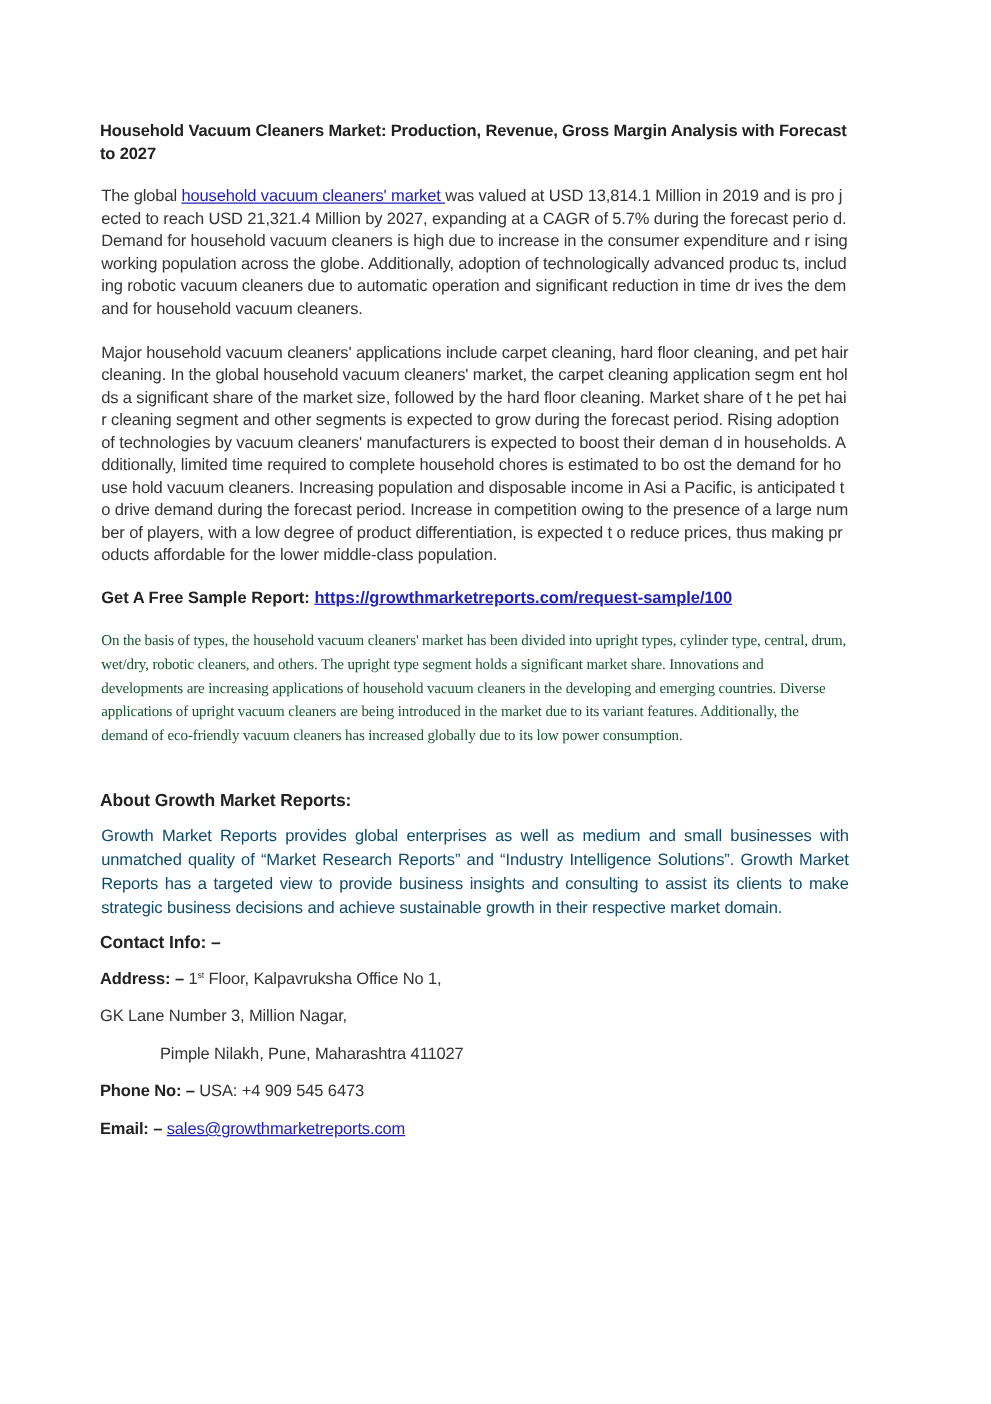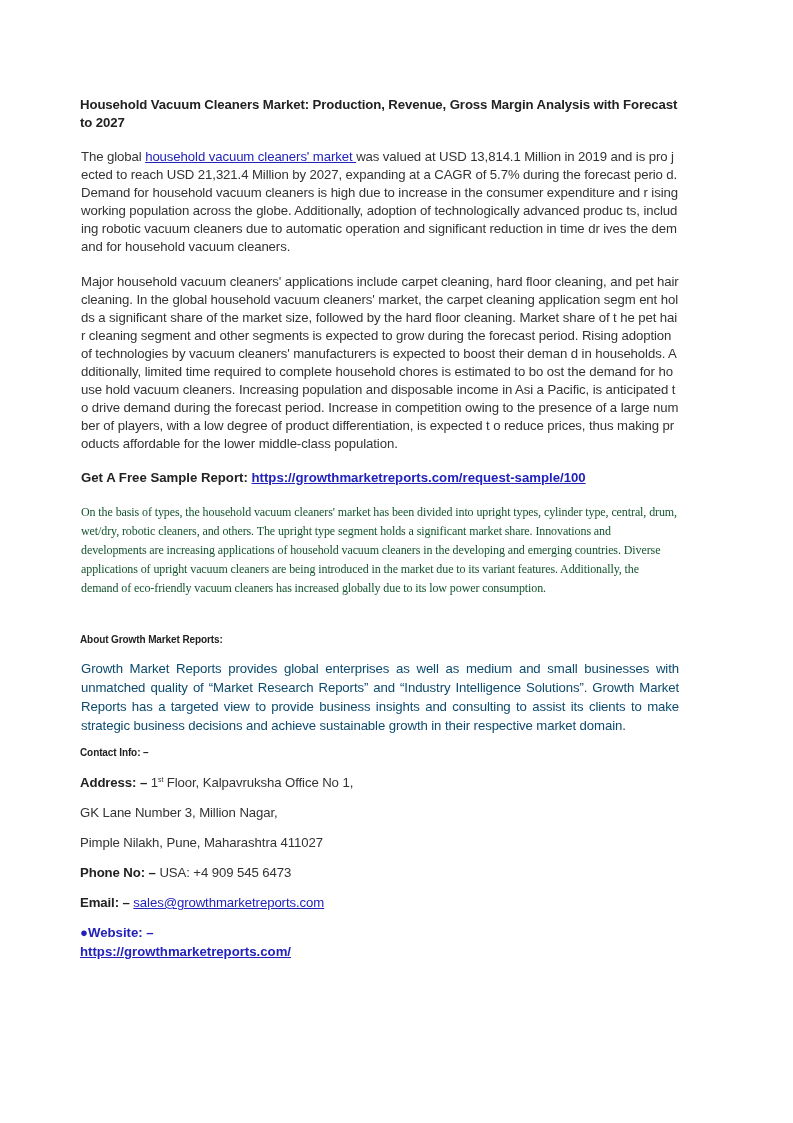--- a/index.html
+++ b/index.html
@@ -67,21 +67,21 @@
     .sample-line {
       font-size: 13.2px;
       line-height: 18px;
       margin-top: 16px;
     }
     .sample-line a {
       font-weight: bold;
     }
     .heading {
       font-weight: bold;
-      font-size: 10px;
+      font-size: 14px;
       line-height: 18px;
       color: #222222;
       letter-spacing: -0.1px;
     }
     .contact-line {
       font-size: 13.2px;
       line-height: 18px;
       color: #333333;
       letter-spacing: -0.1px;
     }
@@ -128,29 +128,25 @@
   <p class="justify" style="margin-top:10px;">Growth Market Reports provides global enterprises as well as medium and small businesses with unmatched quality of “Market Research Reports” and “Industry Intelligence Solutions”. Growth Market Reports has a targeted view to provide business insights and consulting to assist its clients to make strategic business decisions and achieve sustainable growth in their respective market domain.</p>
 
   <div class="heading" style="margin-top:9px;">Contact Info: –</div>
 
   <div class="contact-line" style="margin-top:12px;">
     <span class="bold">Address: –</span><span> 1</span><sup>st</sup><span> Floor, Kalpavruksha Office No 1,</span>
   </div>
 
   <div class="contact-line" style="margin-top:12px;">GK Lane Number 3, Million Nagar,</div>
 
-  <div class="contact-line" style="margin-top:12px;">Pimple Nilakh, Pune, Maharashtra 411027</div>
+  <div class="contact-line" style="margin-top:12px;margin-left:48px;">Pimple Nilakh, Pune, Maharashtra 411027</div>
 
   <div class="contact-line" style="margin-top:12px;">
     <span class="bold">Phone No: –</span><span> USA: +4 909 545 6473</span>
   </div>
 
   <div class="contact-line" style="margin-top:12px;">
     <span class="bold">Email: –</span>
     <a class="link" href="#">sales@growthmarketreports.com</a>
   </div>
 
-  <div style="margin-top:12px;">
-    <div class="website-label">●Website: –</div>
-    <a class="website-link" href="#">https://growthmarketreports.com/</a>
-  </div>
 
 </div>
 
 </body></html>

